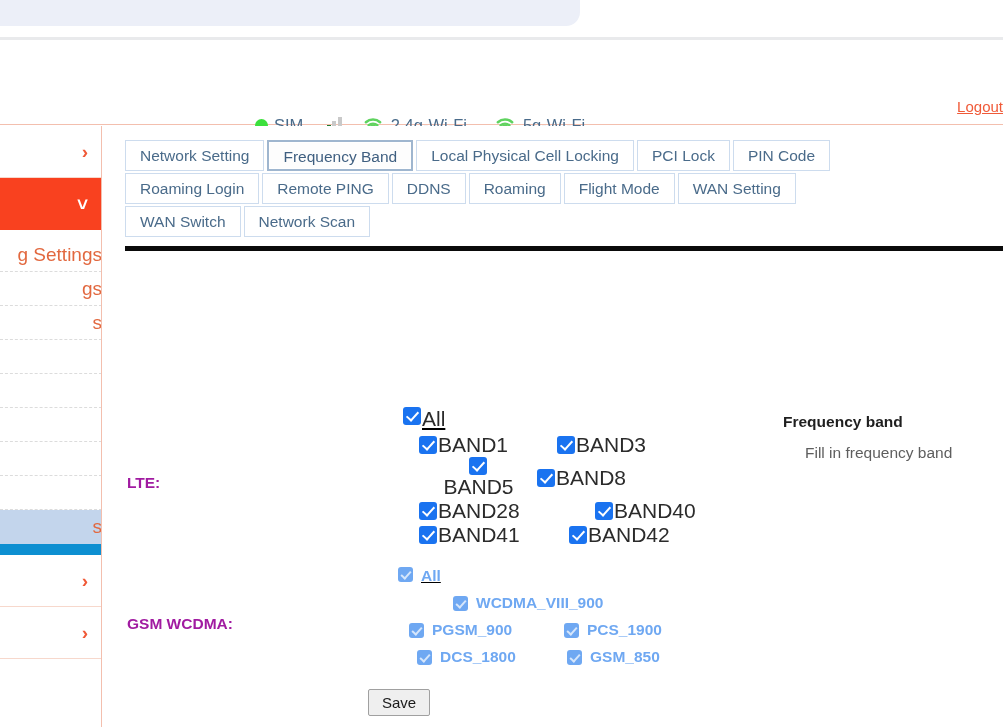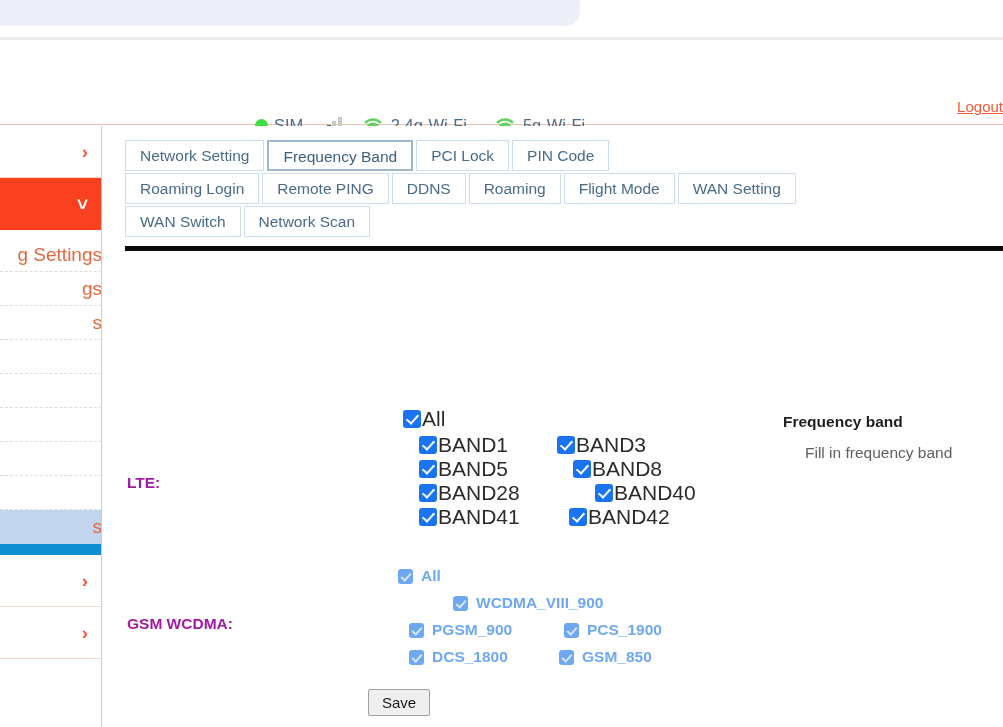--- a/index.html
+++ b/index.html
@@ -137,21 +137,21 @@
     font-size:15.5px; font-weight:bold; color:#a11ba1;
     white-space:nowrap;
   }
   #lte-label  { left:24px; top:205px; }
   #gsm-label  { left:24px; top:346px; }
 
   .cb-group { position:absolute; }
   #lte-group { left:300px; top:138px; }
   #gsm-group { left:295px; top:298px; }
 
-  .cb-all { display:flex; align-items:center; margin-bottom:2px; }
+  .cb-all { display:flex; align-items:flex-start; margin-bottom:2px;text-decoration:underline; }
   .cb-line { display:flex; align-items:center; }
 
   
   .ck {
     width:18px; height:18px; border-radius:3px;
     background:#1a73f0; position:relative; flex:none;
     display:inline-block;
   }
   .ck::after {
     content:""; position:absolute;
@@ -301,20 +301,21 @@
 
   </div>
 
   <div class="content">
 
     <div class="tabs">
 
       <div class="tab-row r1">
         <div class="tab">Network Setting</div>
         <div class="tab active">Frequency Band</div>
+        <div class="tab">Local Physical Cell Locking</div>
         <div class="tab">PCI Lock</div>
         <div class="tab">PIN Code</div>
       </div>
 
       <div class="tab-row r2">
         <div class="tab">Roaming Login</div>
         <div class="tab">Remote PING</div>
         <div class="tab">DDNS</div>
         <div class="tab">Roaming</div>
         <div class="tab">Flight Mode</div>
@@ -347,21 +348,21 @@
             <span class="ck"></span>
             <span class="lte-txt">BAND1</span>
           </div>
           <div class="lte-cell">
             <span class="ck"></span>
             <span class="lte-txt">BAND3</span>
           </div>
         </div>
 
         <div class="cb-line" style="margin-left:16px;">
-          <div class="lte-cell" style="width:154px;">
+          <div class="lte-cell" style="width:118px;flex-direction:column;">
             <span class="ck"></span>
             <span class="lte-txt">BAND5</span>
           </div>
           <div class="lte-cell">
             <span class="ck"></span>
             <span class="lte-txt">BAND8</span>
           </div>
         </div>
 
         <div class="cb-line" style="margin-left:16px;">
@@ -406,21 +407,21 @@
           <div class="gsm-cell" style="width:155px;">
             <span class="ck-dis"></span>
             <span class="gsm-txt">PGSM_900</span>
           </div>
           <div class="gsm-cell">
             <span class="ck-dis"></span>
             <span class="gsm-txt">PCS_1900</span>
           </div>
         </div>
 
-        <div class="cb-line" style="margin-left:11px;">
+        <div class="cb-line" style="margin-left:19px;">
           <div class="gsm-cell" style="width:150px;">
             <span class="ck-dis"></span>
             <span class="gsm-txt">DCS_1800</span>
           </div>
           <div class="gsm-cell">
             <span class="ck-dis"></span>
             <span class="gsm-txt">GSM_850</span>
           </div>
         </div>
 

